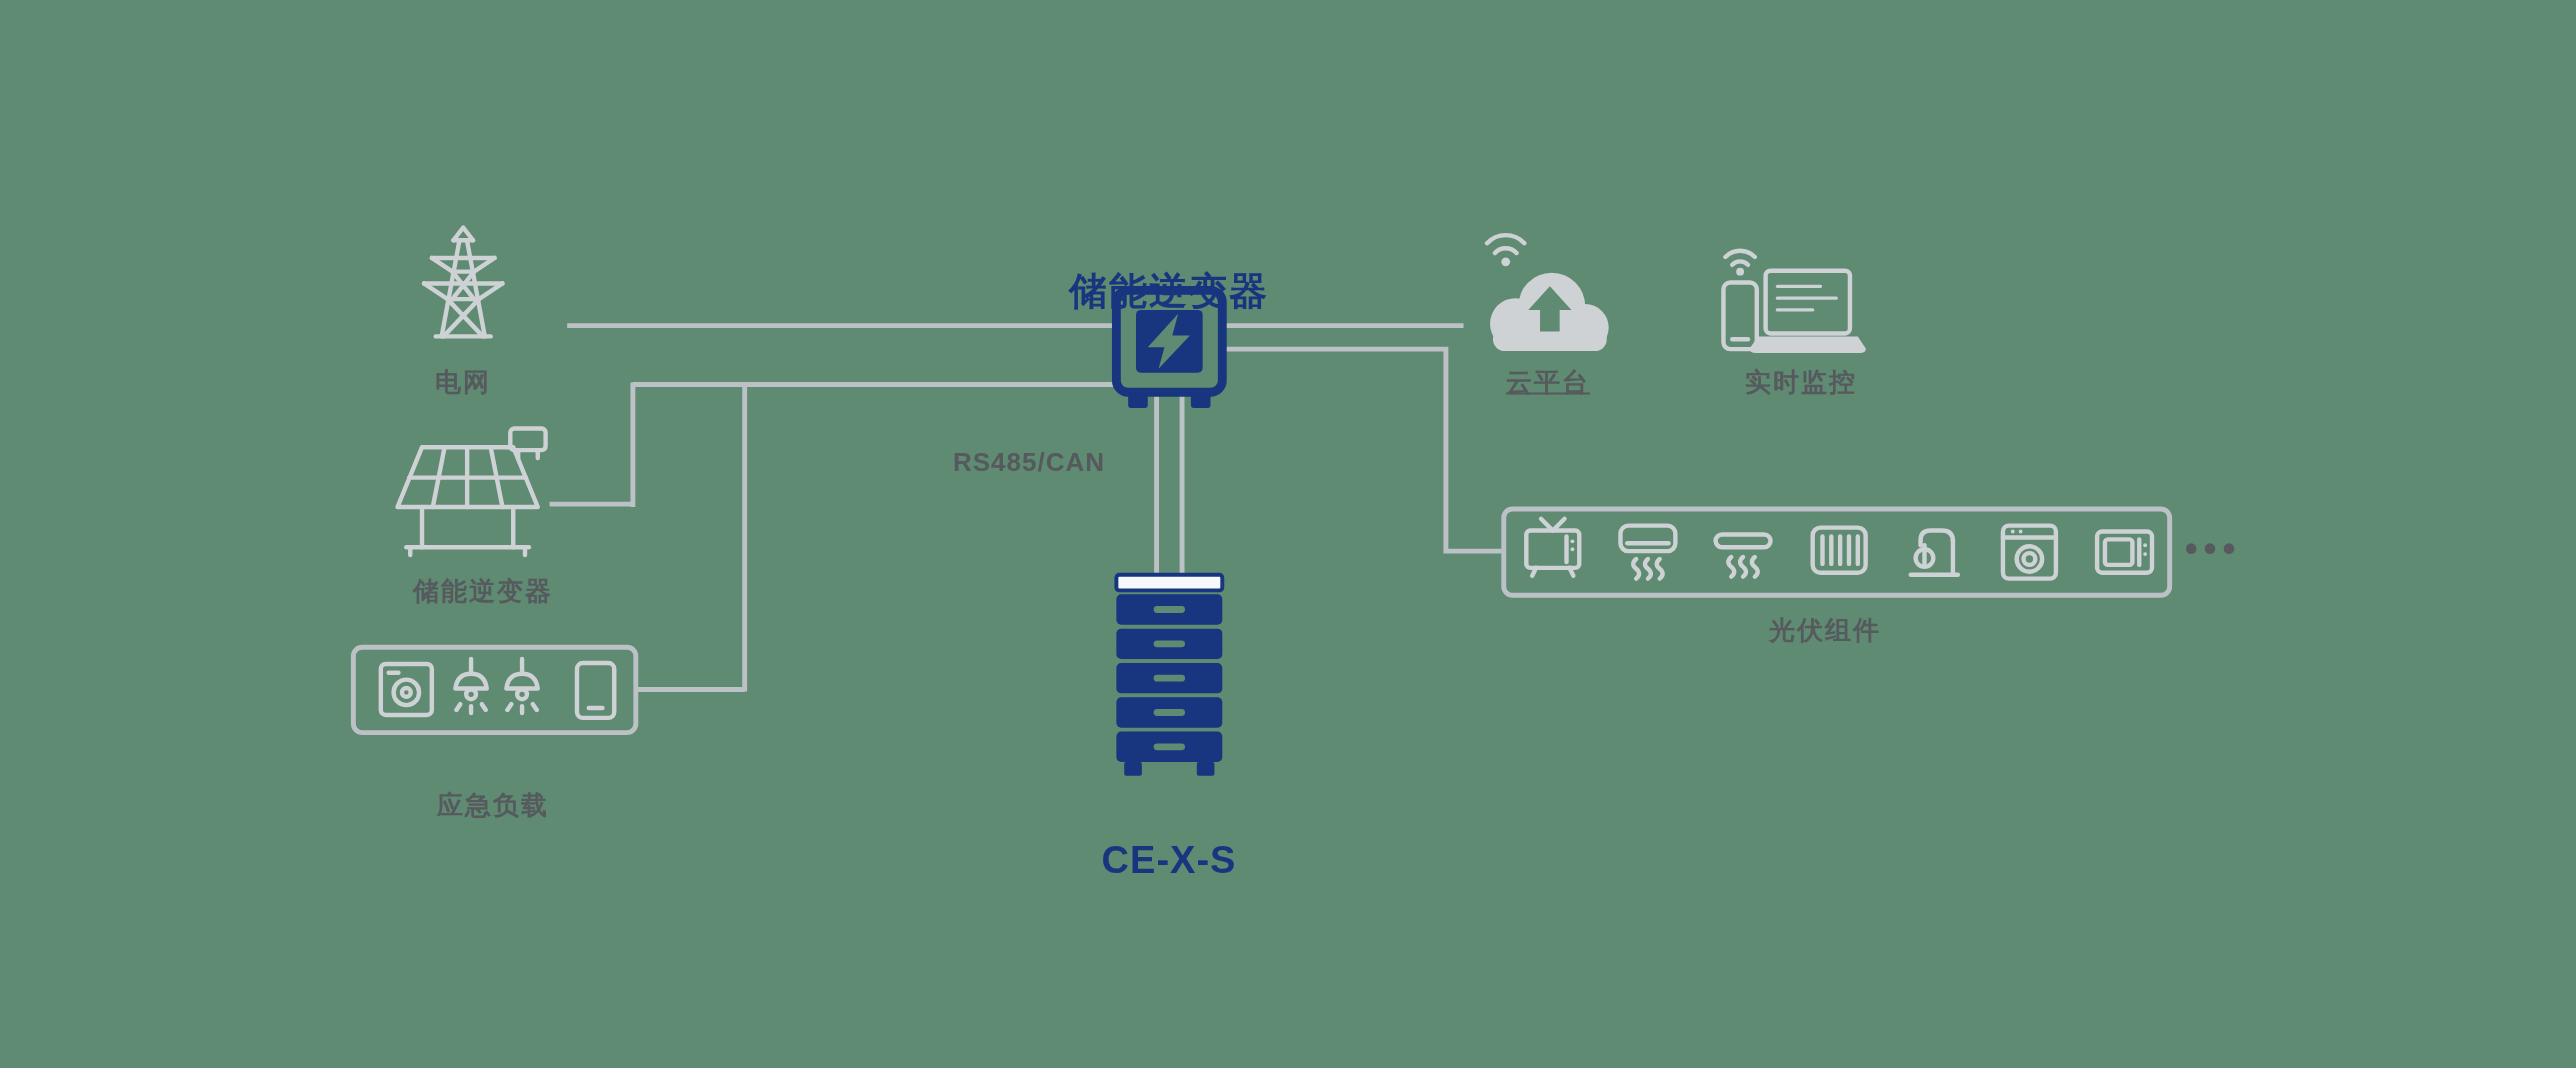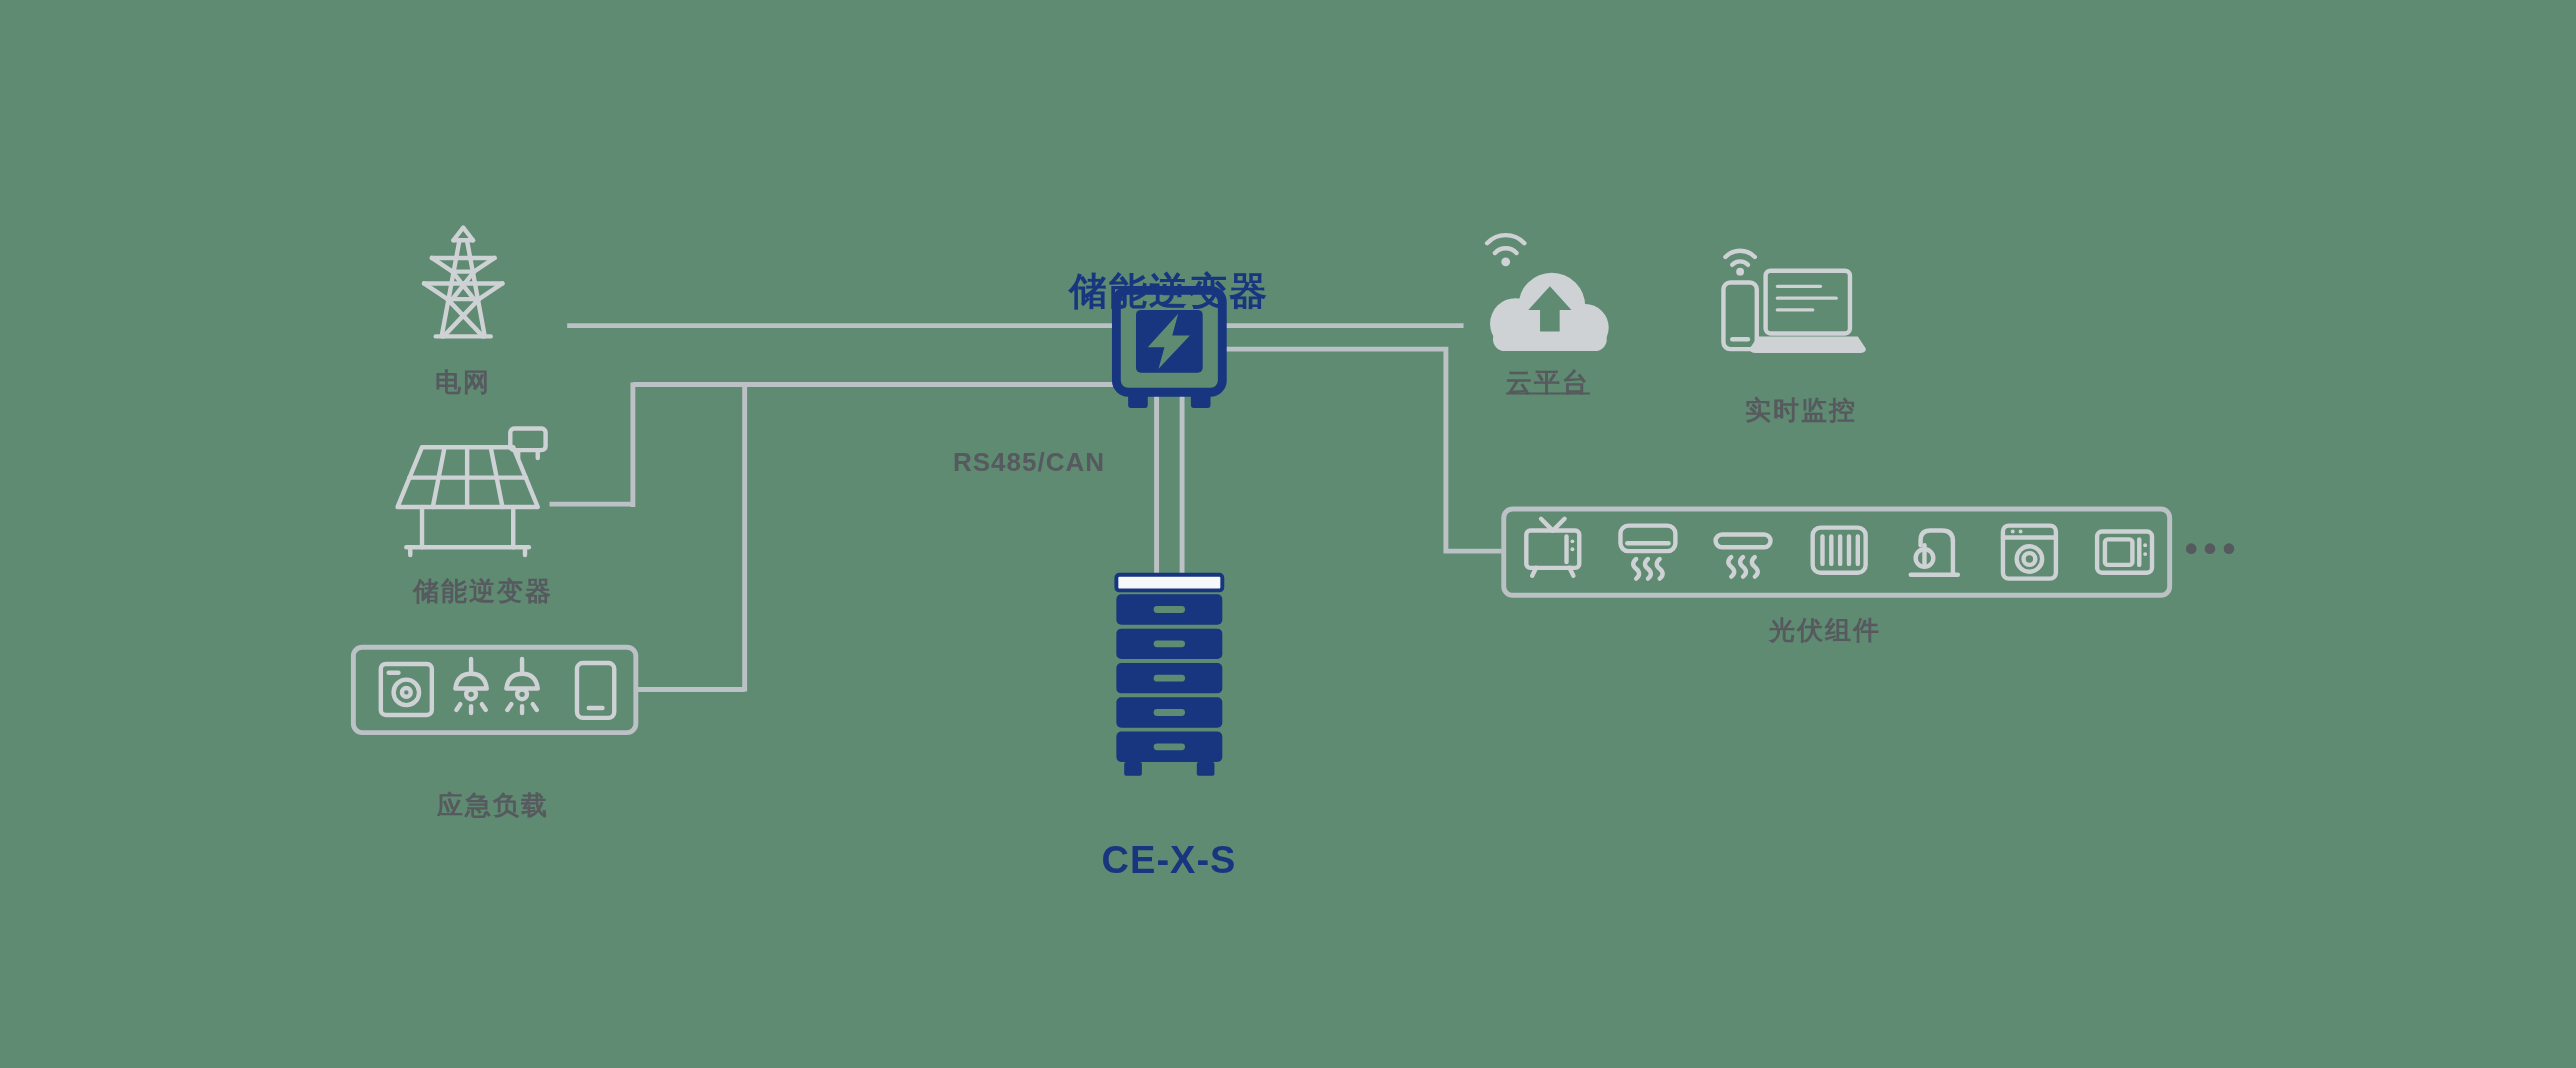--- a/index.html
+++ b/index.html
@@ -204,18 +204,18 @@
     </g>
   </svg>
 
   <div class="lbl navy" style="left:1169px;top:255px;">储能逆变器</div>
   <div class="lbl" style="left:463px;top:382px;">电网</div>
   <div class="lbl" style="left:483px;top:591px;">储能逆变器</div>
   <div class="lbl" style="left:493px;top:780px;margin-top:25px;">应急负载</div>
   <div class="lbl latin" style="left:1029px;top:462px;">RS485/CAN</div>
   <div class="lbl navy latin" style="left:1169px;top:824px;">CE-X-S</div>
   <div class="lbl" style="left:1548px;top:382px;text-decoration:underline;">云平台</div>
-  <div class="lbl" style="left:1801px;top:382px;margin-top:28px;">实时监控</div>
+  <div class="lbl" style="left:1801px;top:382px;">实时监控</div>
   <div class="lbl" style="left:1825px;top:630px;">光伏组件</div>
   <div class="dots" style="left:2213px;top:549px;">•••</div>
 
 </div>
 
 
 </body></html>

